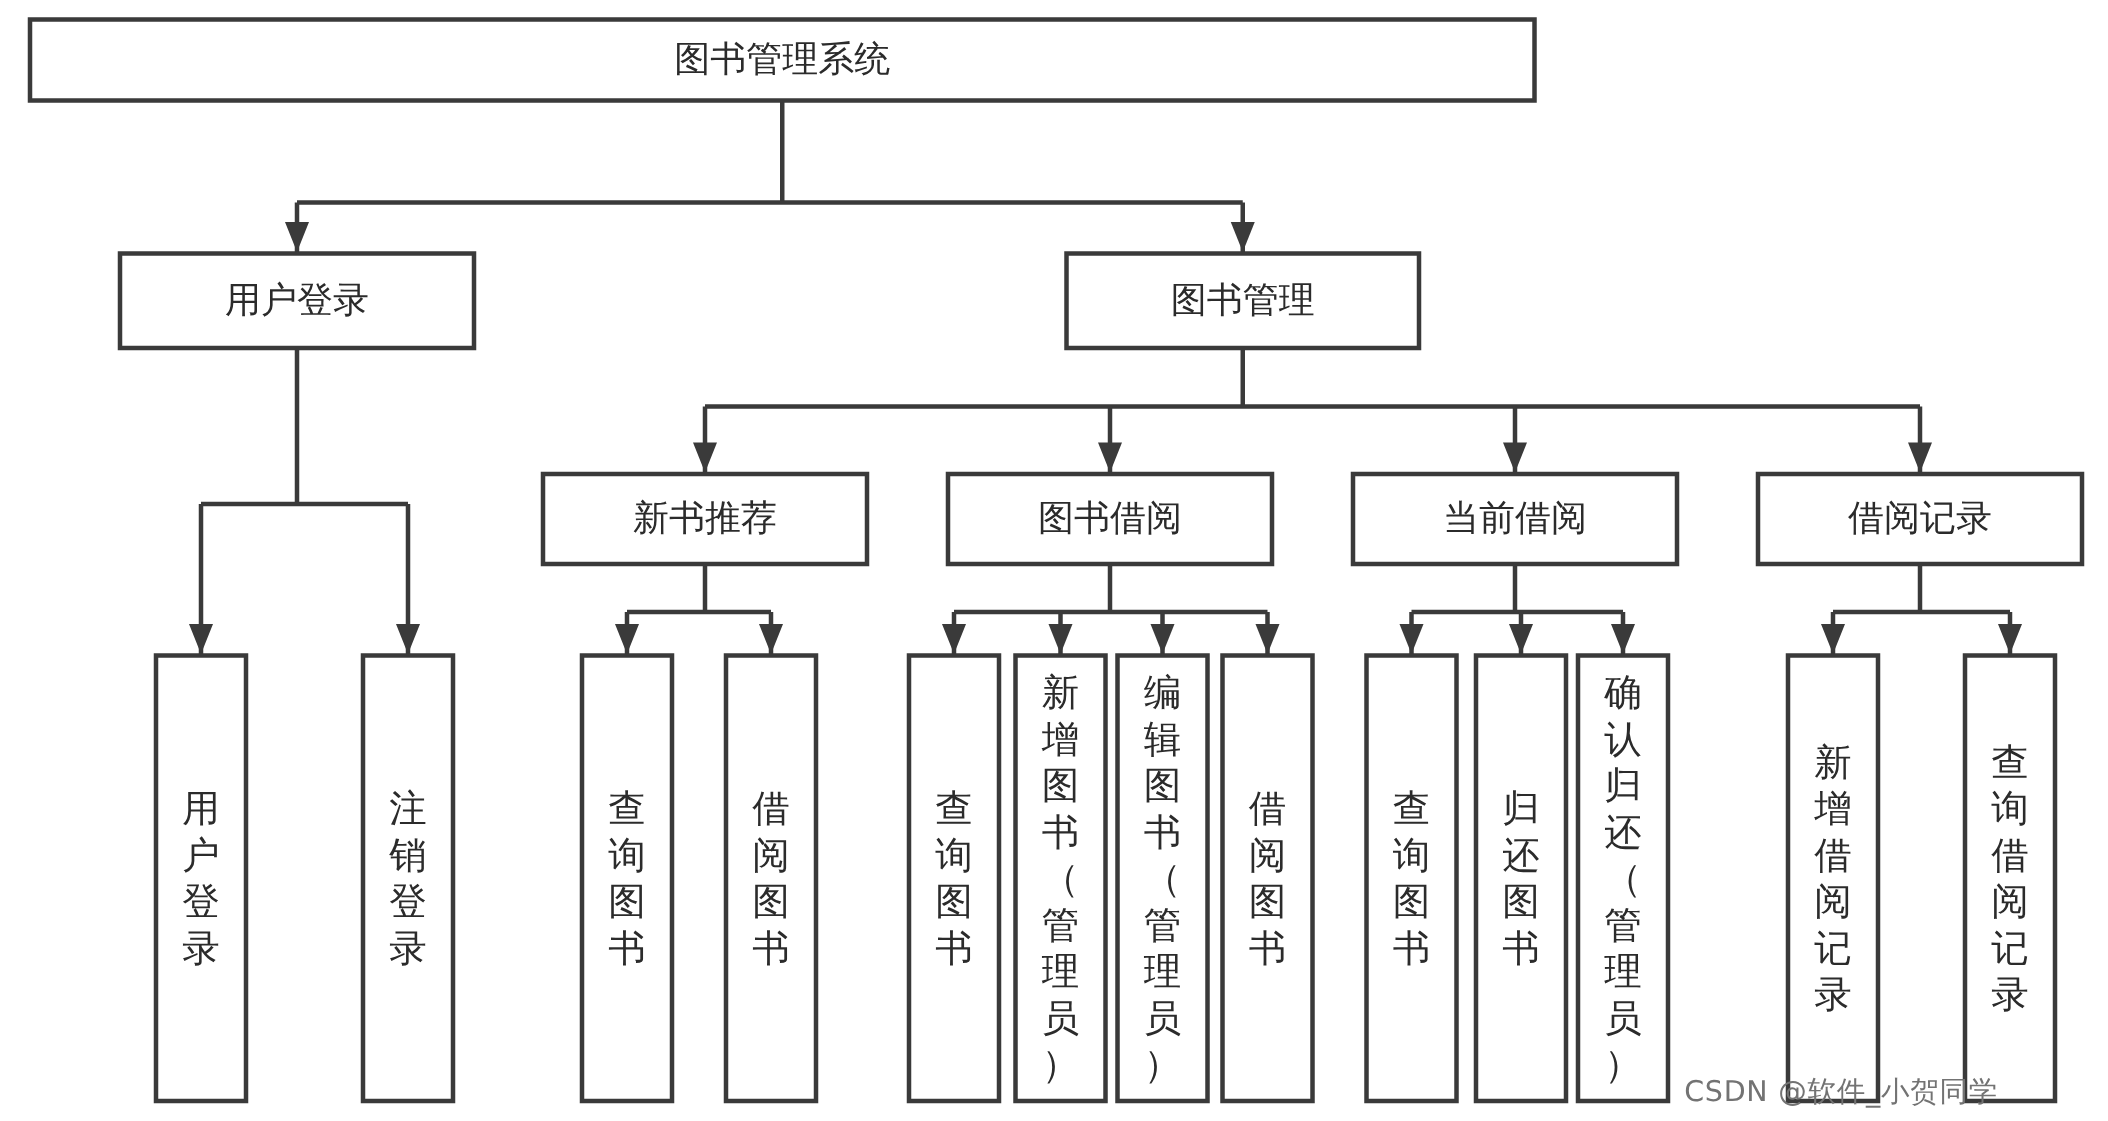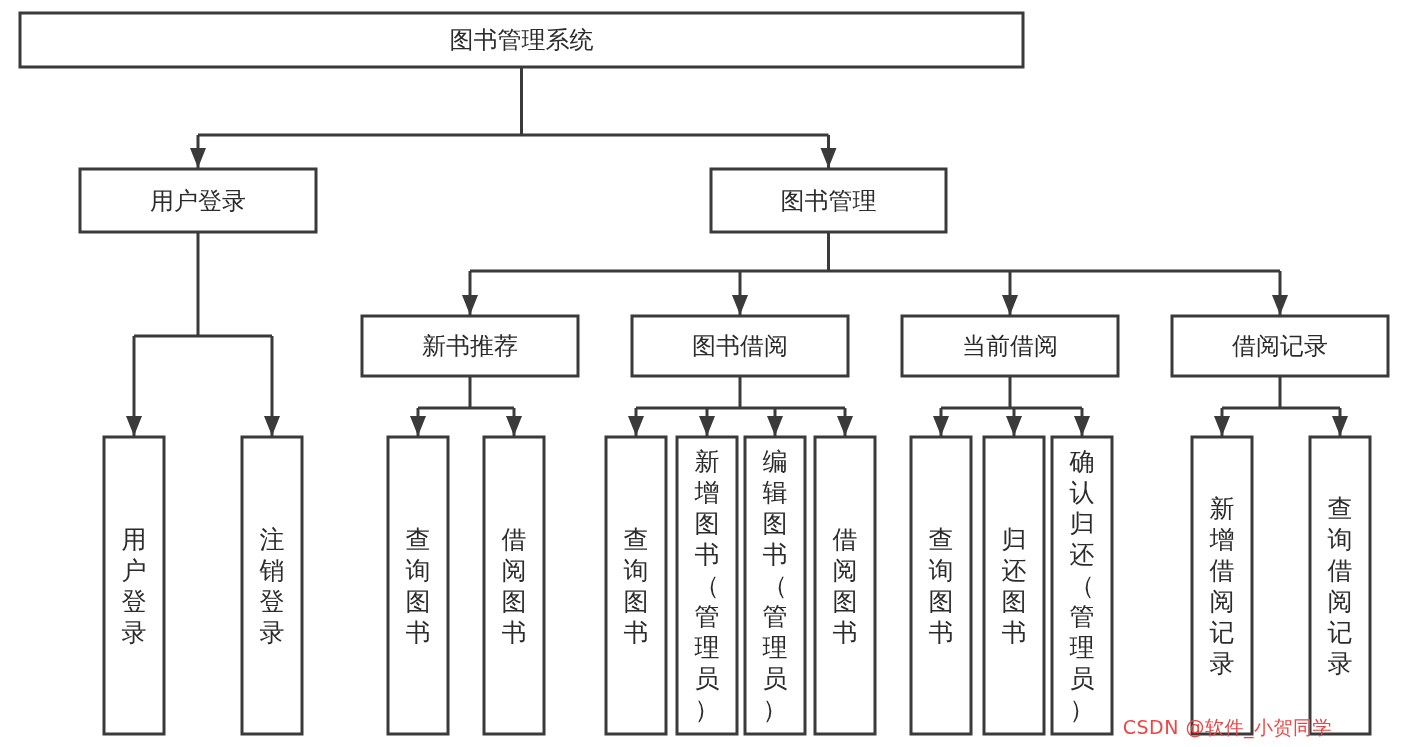--- a/index.html
+++ b/index.html
@@ -54,21 +54,21 @@
     font-family: "DejaVu Sans", "Liberation Sans", sans-serif;
     font-size: 25px;
     text-anchor: middle;
   }
   .watermark {
     position: absolute;
     right: 8px;
     bottom: 6px;
     font-family: "DejaVu Sans", "Liberation Sans", sans-serif;
     font-size: 19px;
-    color: #ef4444;
+    color: #737373;
     letter-spacing: 0.5px;
     white-space: nowrap;
     user-select: none;
   }
 </style>
 </head>
 <body>
 
 <div id="diagram-root">
 

